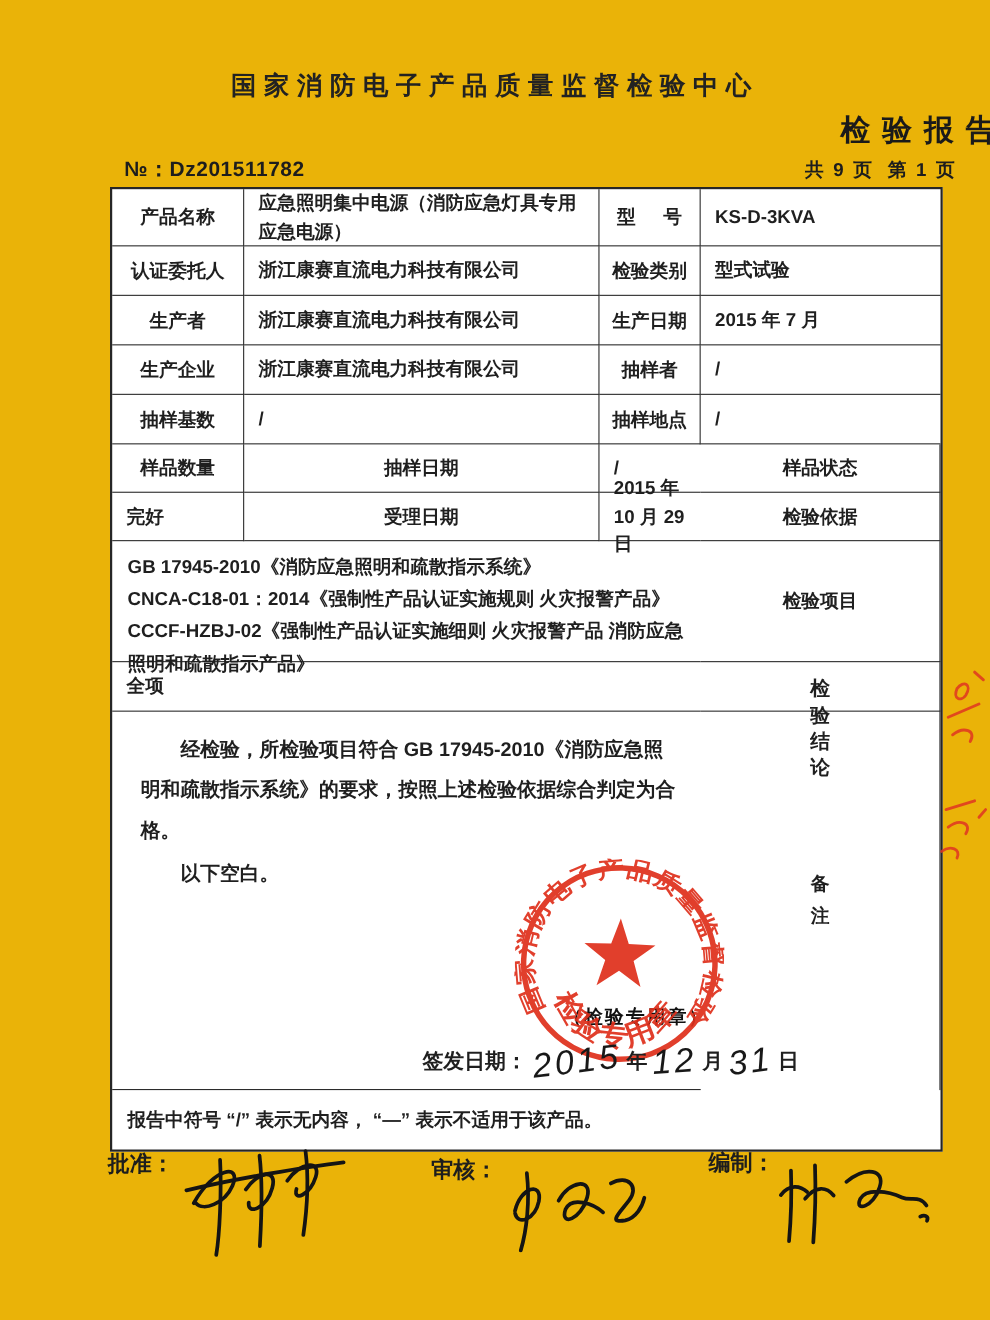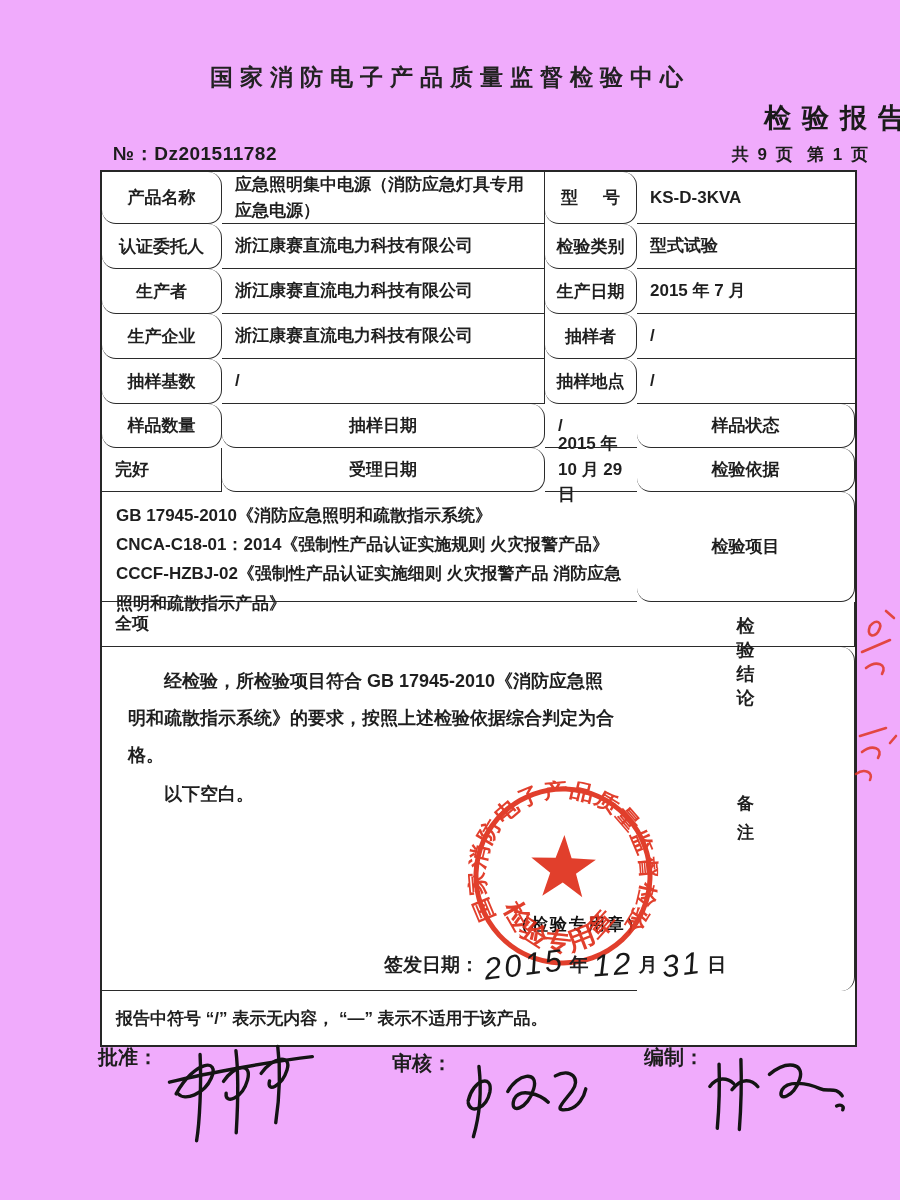--- a/index.html
+++ b/index.html
@@ -1,18 +1,18 @@
 <!DOCTYPE html>
 <html><head>
 <meta charset="utf-8">
 <style>
   html,body{margin:0;padding:0;}
   body{width:900px;height:1200px;background:#ffffff;position:relative;overflow:hidden;
        font-family:"Liberation Sans","DejaVu Sans",sans-serif;color:#1d1d1d;}
-  .page{position:absolute;inset:0;background:#f0abfc;}
+  .page{position:absolute;inset:0;background:#eab308;}
 
   .org{position:absolute;top:62px;left:0;width:100%;text-align:center;
        font-size:23px;font-weight:bold;letter-spacing:7px;color:#222;}
   .title{position:absolute;top:100px;left:0;width:100%;text-align:right;
        font-size:27px;font-weight:bold;letter-spacing:11px;color:#1a1a1a;padding-left:16px;}
 
   .meta{position:absolute;top:141px;left:113px;width:757px;display:flex;
         justify-content:space-between;align-items:baseline;font-weight:bold;}
   .meta .no{font-size:19px;letter-spacing:.5px;}
   .meta .pages span{font-size:17px;margin-left:8px;letter-spacing:2px;}
@@ -20,21 +20,21 @@
   .tbl{position:absolute;top:170px;left:100px;width:757px;box-sizing:border-box;
        border:2.2px solid #262626;display:grid;
        grid-template-columns:120px 323px 92px 218px;
        grid-template-rows:52px 45px 45px 45px 45px 44px 44px 110px 45px 344px 54px;
        background:#fff;}
   .c,.cr,.m{box-sizing:border-box;border-bottom:1.6px solid #2b2b2b;font-weight:bold;
        font-size:17px;color:#1f1f1f;}
   .c{border-right:1.6px solid #2b2b2b;}
   .m{grid-column:span 3;}
   .nb{border-bottom:none;}
-  .lab{display:flex;align-items:center;justify-content:center;text-align:center;border-radius:14px;}
+  .lab{display:flex;align-items:center;justify-content:center;text-align:center;}
   .val{display:flex;align-items:center;padding:0 13px;line-height:1.5;}
   .spread span{display:block;width:100%;text-align:justify;text-align-last:justify;padding:0 16px;box-sizing:border-box;font-family:Liberation Serif, serif;}
   .basis{padding:9px 14px 0 14px;line-height:1.72;}
   .basis div{white-space:normal;}
   .vert{display:flex;flex-direction:column;align-items:center;justify-content:space-evenly;
         padding:12px 0 20px 0;font-size:18px;}
   .concl{position:relative;overflow:visible;}
   .concl .para{margin:16px 22px 0 26px;font-size:18px;line-height:2.05;text-indent:2em;max-width:575px;}
   .concl .para2{margin:2px 22px 0 26px;font-size:18px;line-height:2;text-indent:2em;}
   .stampnote{position:absolute;left:373px;top:266px;width:170px;font-size:17px;

